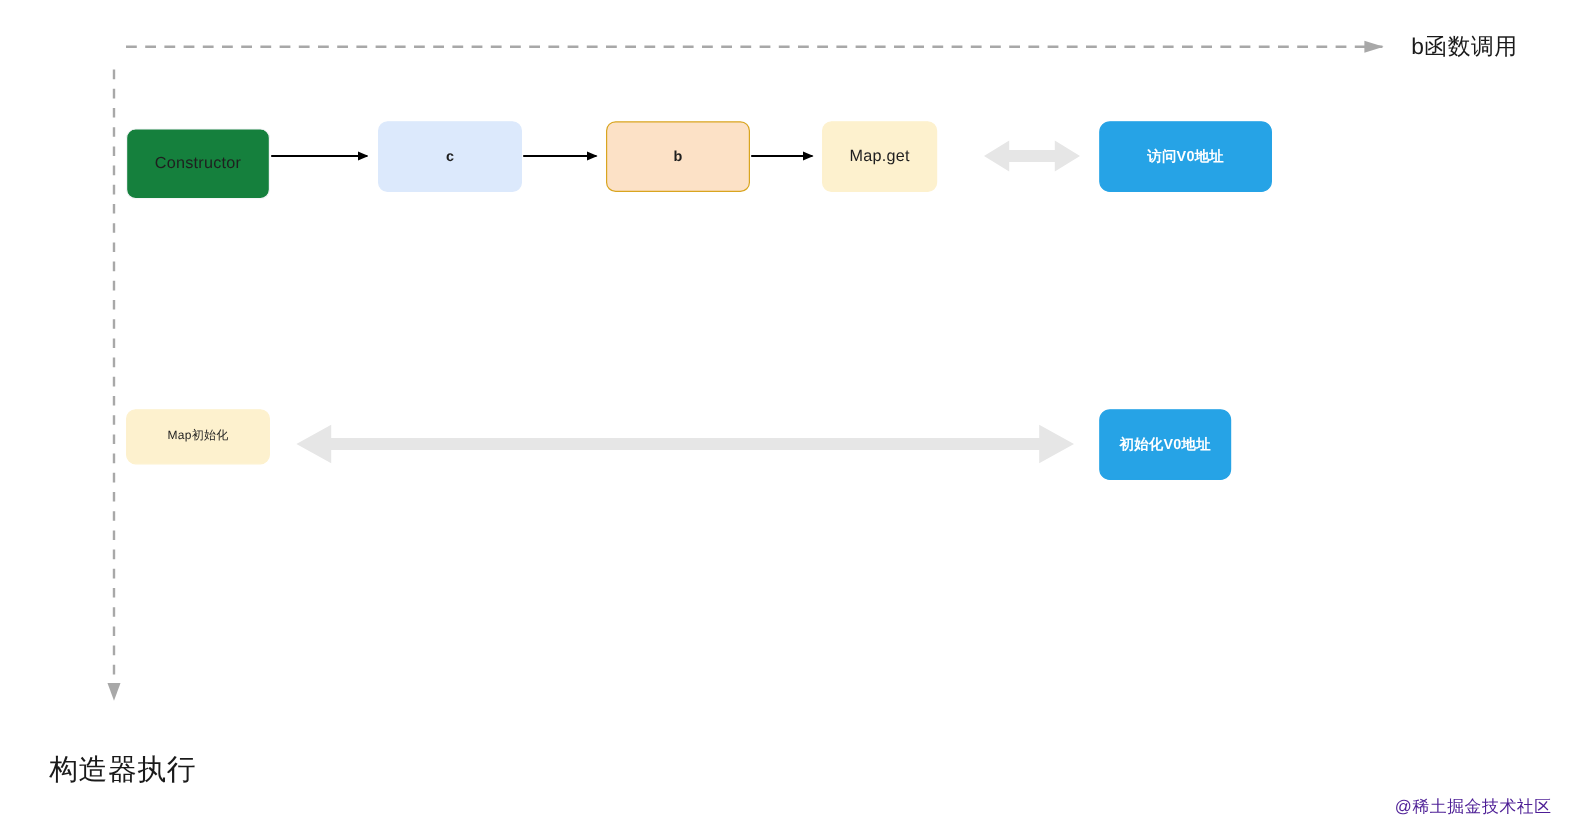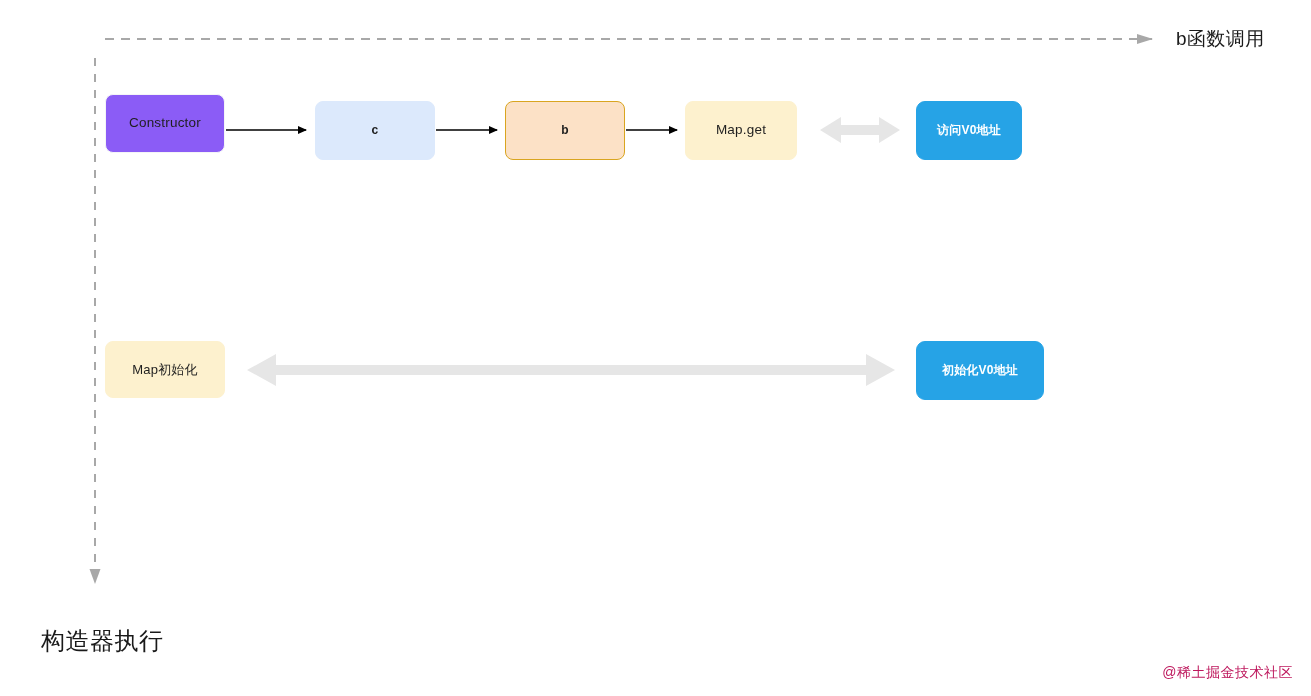--- a/index.html
+++ b/index.html
@@ -26,62 +26,62 @@
     align-items: center;
     justify-content: center;
     border-radius: 8px;
     font-size: 13px;
     color: #1f1f1f;
     text-align: center;
     line-height: 1.2;
     letter-spacing: .2px;
   }
   .node-constructor {
-    left: 105px; top: 94px; width: 120px; height: 59px;
-    background: #8b5cf6;
+    left: 105px; top: 107px; width: 120px; height: 59px;
+    background: #15803d;
     border: 1px solid #f4f5f7;
     font-size: 13.5px;
   }
   .node-c {
     left: 315px; top: 101px; width: 120px; height: 59px;
     background: #dce9fc;
     border: 1px solid #dce9fc;
     font-size: 12px;
     font-weight: 600;
   }
   .node-b {
     left: 505px; top: 101px; width: 120px; height: 59px;
     background: #fce1c6;
     border: 1.6px solid #d9a520;
     font-size: 12px;
     font-weight: 600;
   }
   .node-mapget {
-    left: 685px; top: 101px; width: 112px; height: 59px;
+    left: 685px; top: 101px; width: 96px; height: 59px;
     background: #fdf1ce;
     border: 1px solid #fdf1ce;
     font-size: 13.5px;
   }
   .node-visit {
-    left: 916px; top: 101px; width: 106px; height: 59px;
+    left: 916px; top: 101px; width: 144px; height: 59px;
     background: #26a3e6;
     border: 1px solid #26a3e6;
     border-radius: 9px;
     color: #ffffff;
     font-size: 12px;
     font-weight: 700;
   }
   .node-mapinit {
-    left: 105px; top: 341px; width: 120px; height: 57px;
+    left: 105px; top: 341px; width: 120px; height: 46px;
     background: #fdf1ce;
     border: 1px solid #fdf1ce;
-    font-size: 13px;
+    font-size: 10px;
   }
   .node-initaddr {
-    left: 916px; top: 341px; width: 128px; height: 59px;
+    left: 916px; top: 341px; width: 110px; height: 59px;
     background: #26a3e6;
     border: 1px solid #26a3e6;
     border-radius: 9px;
     color: #ffffff;
     font-size: 12px;
     font-weight: 700;
   }
 
   
   #wires {
@@ -106,21 +106,21 @@
   }
   .lbl-bottom {
     left: 41px; top: 625px;
     font-size: 24px;
     letter-spacing: .5px;
   }
   .watermark {
     position: absolute;
     right: 18px; bottom: 14px;
     font-size: 14px;
-    color: #be185d;
+    color: #4c1d95;
     white-space: nowrap;
     letter-spacing: .5px;
   }
 </style>
 </head>
 <body>
 
 <div id="canvas">
 
   <svg id="wires" viewBox="0 0 1311 696" xmlns="http://www.w3.org/2000/svg">

